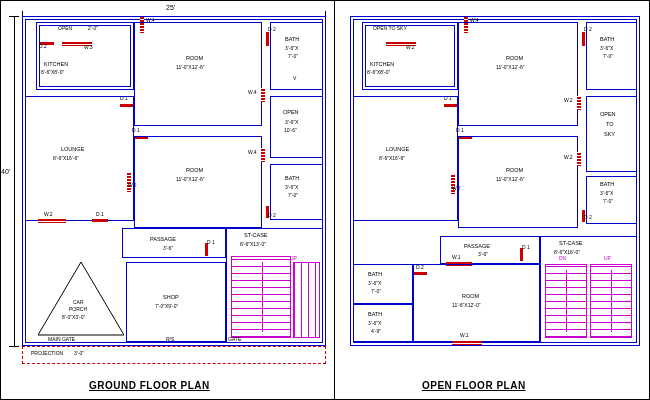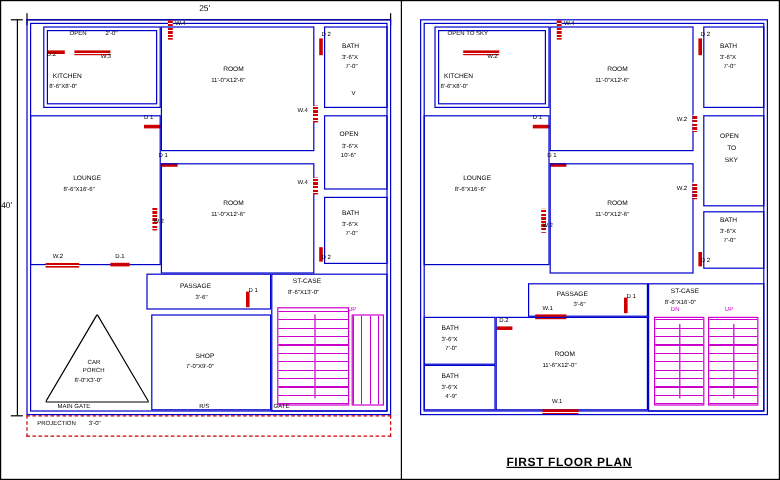--- a/index.html
+++ b/index.html
@@ -139,20 +139,21 @@
   <div class="lbl t5 c-black" style="left:155px;top:304px;">7'-0"X9'-0"</div>
 
   <div class="lbl t5 c-black" style="left:48px;top:337px;">MAIN GATE</div>
   <div class="lbl t5 c-black" style="left:166px;top:337px;">R/S</div>
   <div class="lbl t5 c-black" style="left:228px;top:337px;">GATE</div>
 
   <div class="abs dashBox" style="left:22px;top:346px;width:304px;height:18px;"></div>
   <div class="lbl t5 c-black" style="left:31px;top:351px;">PROJECTION</div>
   <div class="lbl t5 c-black" style="left:74px;top:351px;">3'-0"</div>
 
+  <div class="lbl plan-title" style="left:89px;top:381px;">GROUND FLOOR PLAN</div>
 
   <div class="abs wallB" style="left:350px;top:16px;width:290px;height:330px;"></div>
   <div class="abs wallB" style="left:353px;top:19px;width:284px;height:324px;"></div>
 
   <div class="abs wallB" style="left:362px;top:22px;width:96px;height:68px;"></div>
   <div class="abs wallB" style="left:365px;top:25px;width:90px;height:62px;"></div>
   <div class="abs winR" style="left:386px;top:42px;width:30px;height:4px;"></div>
   <div class="lbl t5 c-black" style="left:373px;top:26px;">OPEN TO SKY</div>
   <div class="lbl t5 c-black" style="left:406px;top:45px;">W.2</div>
   <div class="lbl t55 c-black" style="left:370px;top:62px;">KITCHEN</div>
@@ -237,15 +238,15 @@
   <div class="abs lineR" style="left:414px;top:272px;width:13px;height:3px;"></div>
   <div class="lbl t5 c-black" style="left:416px;top:265px;">D.2</div>
 
   <div class="abs wallB" style="left:413px;top:264px;width:127px;height:78px;"></div>
   <div class="lbl t55 c-black" style="left:462px;top:294px;">ROOM</div>
   <div class="lbl t5 c-black" style="left:452px;top:303px;">11'-6"X12'-0"</div>
 
   <div class="abs winR" style="left:452px;top:341px;width:30px;height:4px;"></div>
   <div class="lbl t5 c-black" style="left:460px;top:333px;">W.1</div>
 
-  <div class="lbl plan-title" style="left:422px;top:381px;">FIRST FLOOR PLAN</div>
+  <div class="lbl plan-title" style="left:422px;top:381px;">OPEN FLOOR PLAN</div>
 
 </div>
 
 </body></html>

